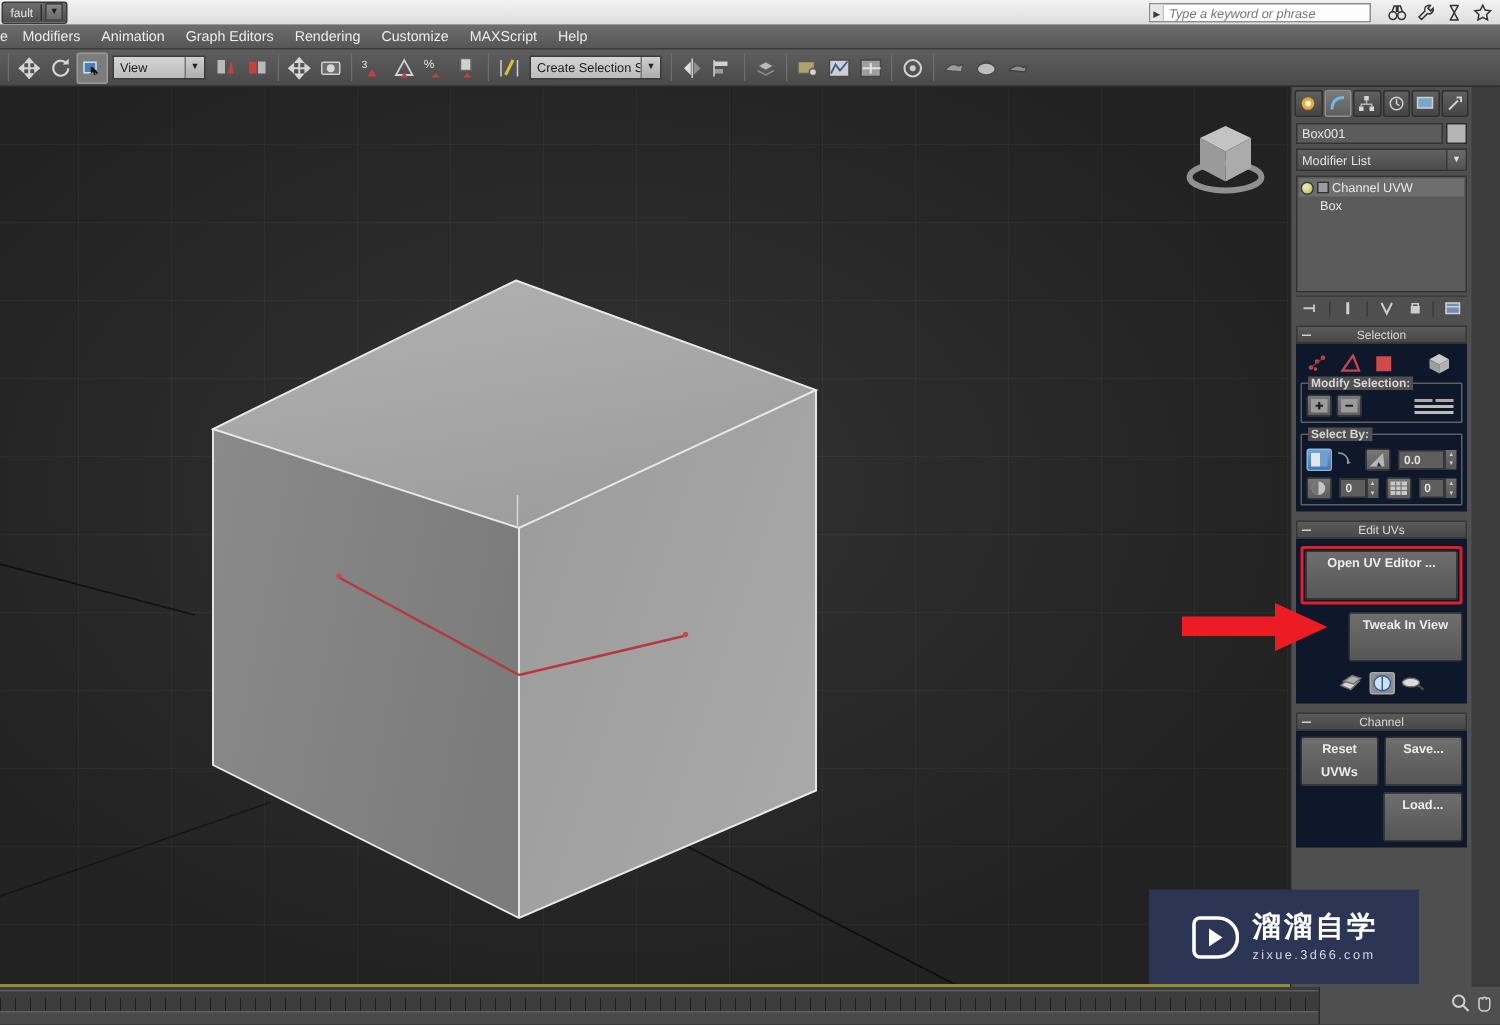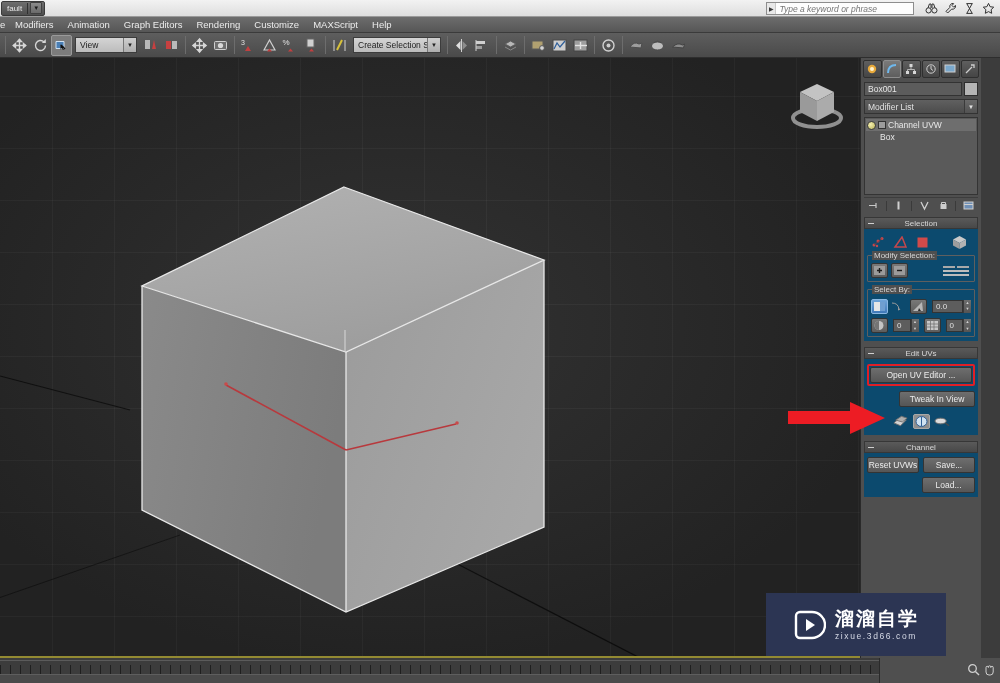--- a/index.html
+++ b/index.html
@@ -178,21 +178,21 @@
   .rollout { margin: 4px 3px 0 3px; }
   .ro-head {
     height: 12px; background: linear-gradient(#5a5a5a,#484848);
     border: 1px solid #373737; display:flex; align-items:center;
     font-size: 8px; color:#d8d8d8; position: relative;
   }
   .ro-head .minus {
     position:absolute; left: 3px; width: 6px; height: 1px; background:#cfcfcf;
   }
   .ro-head .rt { width:100%; text-align:center; }
-  .ro-body { background: #0c4a6e; padding: 3px 2px; }
+  .ro-body { background: #0f172a; padding: 3px 2px; font-weight: bold; }
 
   .subobj-row { display:flex; align-items:center; gap: 5px; padding: 3px 2px 2px 4px; }
   .soicon { width: 17px; height: 15px; display:flex; align-items:center; justify-content:center; }
   .soicon.sel { background:#8e8e8e; border:1px solid #a8a8a8; border-radius:2px; }
 
   .group {
     border: 1px solid #5f5f5f; margin: 3px 1px 1px 1px; padding: 7px 3px 3px 3px;
     position: relative; border-radius: 1px;
   }
   .group > .glabel {
@@ -214,21 +214,21 @@
     padding-left: 3px; flex: 1;
   }
   .spinner { width: 8px; height: 13px; background: linear-gradient(#6d6d6d,#545454);
     border-left:1px solid #3a3a3a; display:flex; flex-direction:column;
     align-items:center; justify-content:space-around; }
   .spinner .sa { font-size:4px; line-height:4px; color:#d0d0d0; }
 
   .wbtn {
     background: linear-gradient(#6e6e6e,#565656); border:1px solid #343434;
     border-radius: 2px; text-align:center; font-size: 8.5px; color:#ececec;
-    line-height: 15px; height: 16px;
+    line-height: 15px; height: 33px;
   }
   .hl-wrap { border: 2px solid #e01f26; border-radius: 2px; padding: 1px; margin: 1px 0; }
 
   .radio-row { display:flex; align-items:center; gap:4px; font-size:8px; color:#e2e2e2; margin-top:3px; }
   .radio { width: 8px; height: 8px; border-radius:50%; background:#4a4a4a; border:1px solid #2e2e2e;
            display:flex; align-items:center; justify-content:center; }
   .radio.on::after { content:""; width:4px; height:4px; border-radius:50%; background:#e8e8e8; }
 
   
   .arrow-anno { position:absolute; left: 788px; top: 400px; width: 98px; height: 36px; }

